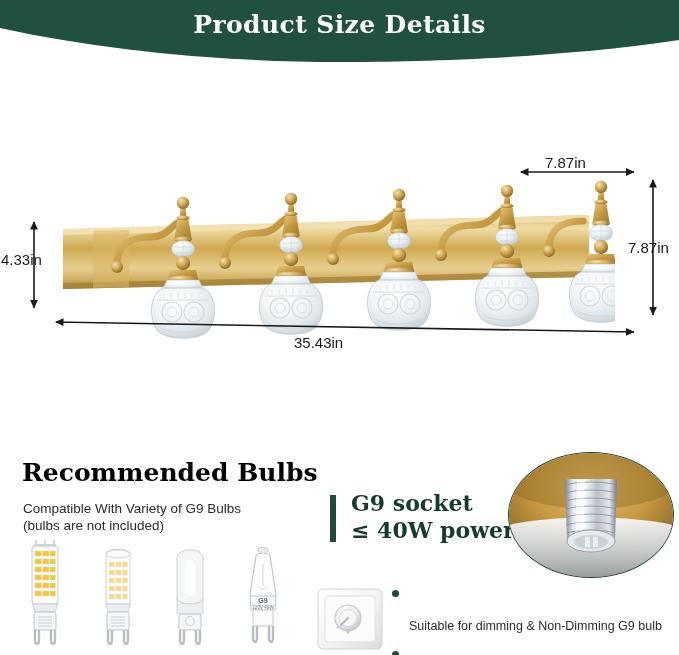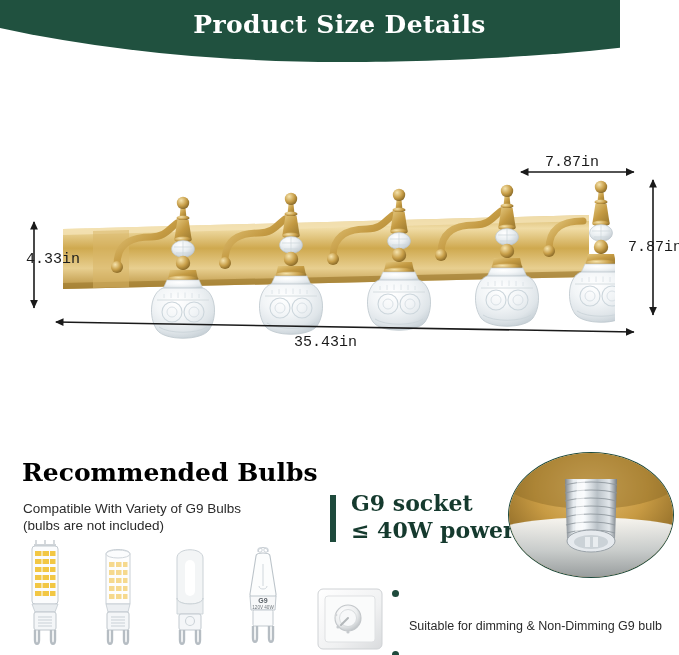--- a/index.html
+++ b/index.html
@@ -17,21 +17,21 @@
     width: 679px;
     height: 655px;
     overflow: hidden;
     background: #ffffff;
   }
 
   
   .banner {
     position: absolute;
     left: 0; top: 0;
-    width: 620px;
+    width: 679px;
     height: 62px;
     overflow: hidden;
   }
   .banner-svg { display: block; }
   .banner-title {
     position: absolute;
     left: 0; top: 10px;
     width: 679px;
     text-align: center;
     color: #ffffff;
@@ -53,21 +53,21 @@
     position: absolute;
     left: 55px;
     top: 75px;
     width: 560px;
     height: 250px;
   }
 
   
   .dim-label {
     position: absolute;
-    font-family: Liberation Mono, monospace;
+    font-family: Liberation Sans, sans-serif;
     font-size: 15px;
     color: #1a1a1a;
     white-space: nowrap;
     text-align: right;
   }
 
   
   .lower {
     position: absolute;
     left: 0; top: 440px;
@@ -290,21 +290,21 @@
 
       <g>
         <line x1="653" y1="118" x2="653" y2="253" stroke="#1a1a1a" stroke-width="1.6" marker-start="url(#atail)" marker-end="url(#ahead)"></line>
       </g>
 
       <g>
         <line x1="56" y1="260" x2="634" y2="270" stroke="#1a1a1a" stroke-width="1.6" marker-start="url(#atail)" marker-end="url(#ahead)"></line>
       </g>
     </svg>
 
-    <div class="dim-label" style="left:26px; top:189px;">4.33in</div>
+    <div class="dim-label" style="left:1px; top:189px;">4.33in</div>
 
     <div class="dim-label" style="left:545px; top:92px;">7.87in</div>
 
     <div class="dim-label" style="left:628px; top:177px;">7.87in</div>
 
     <div class="dim-label" style="left:294px; top:272px;">35.43in</div>
   </div>
 
   <div class="lower">
 

